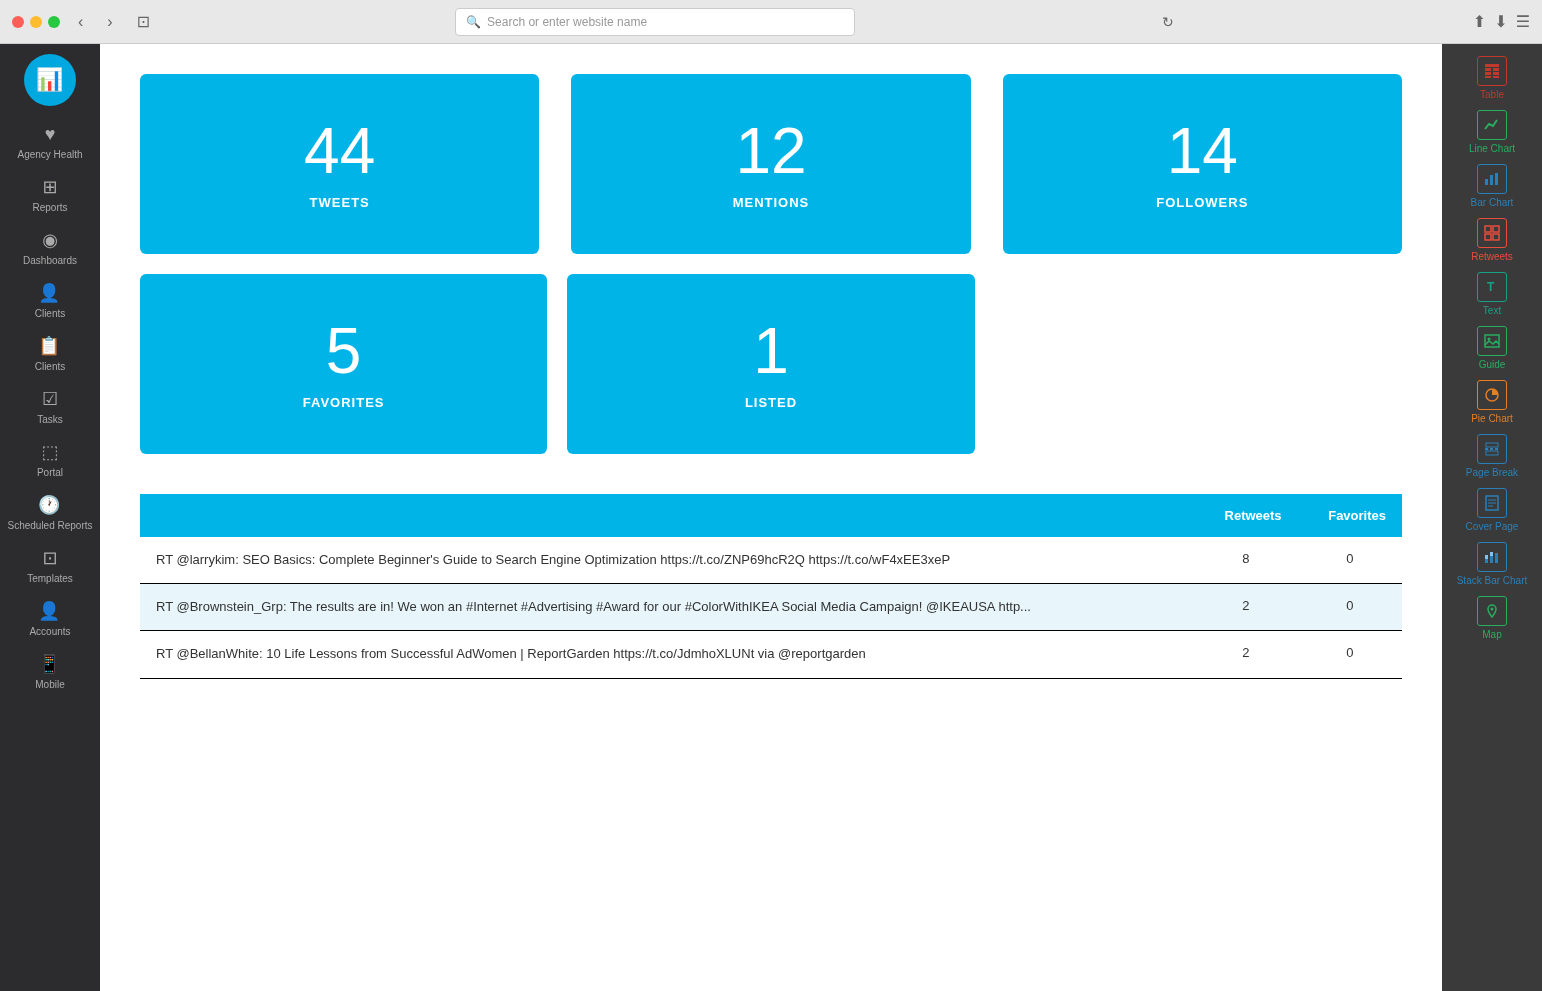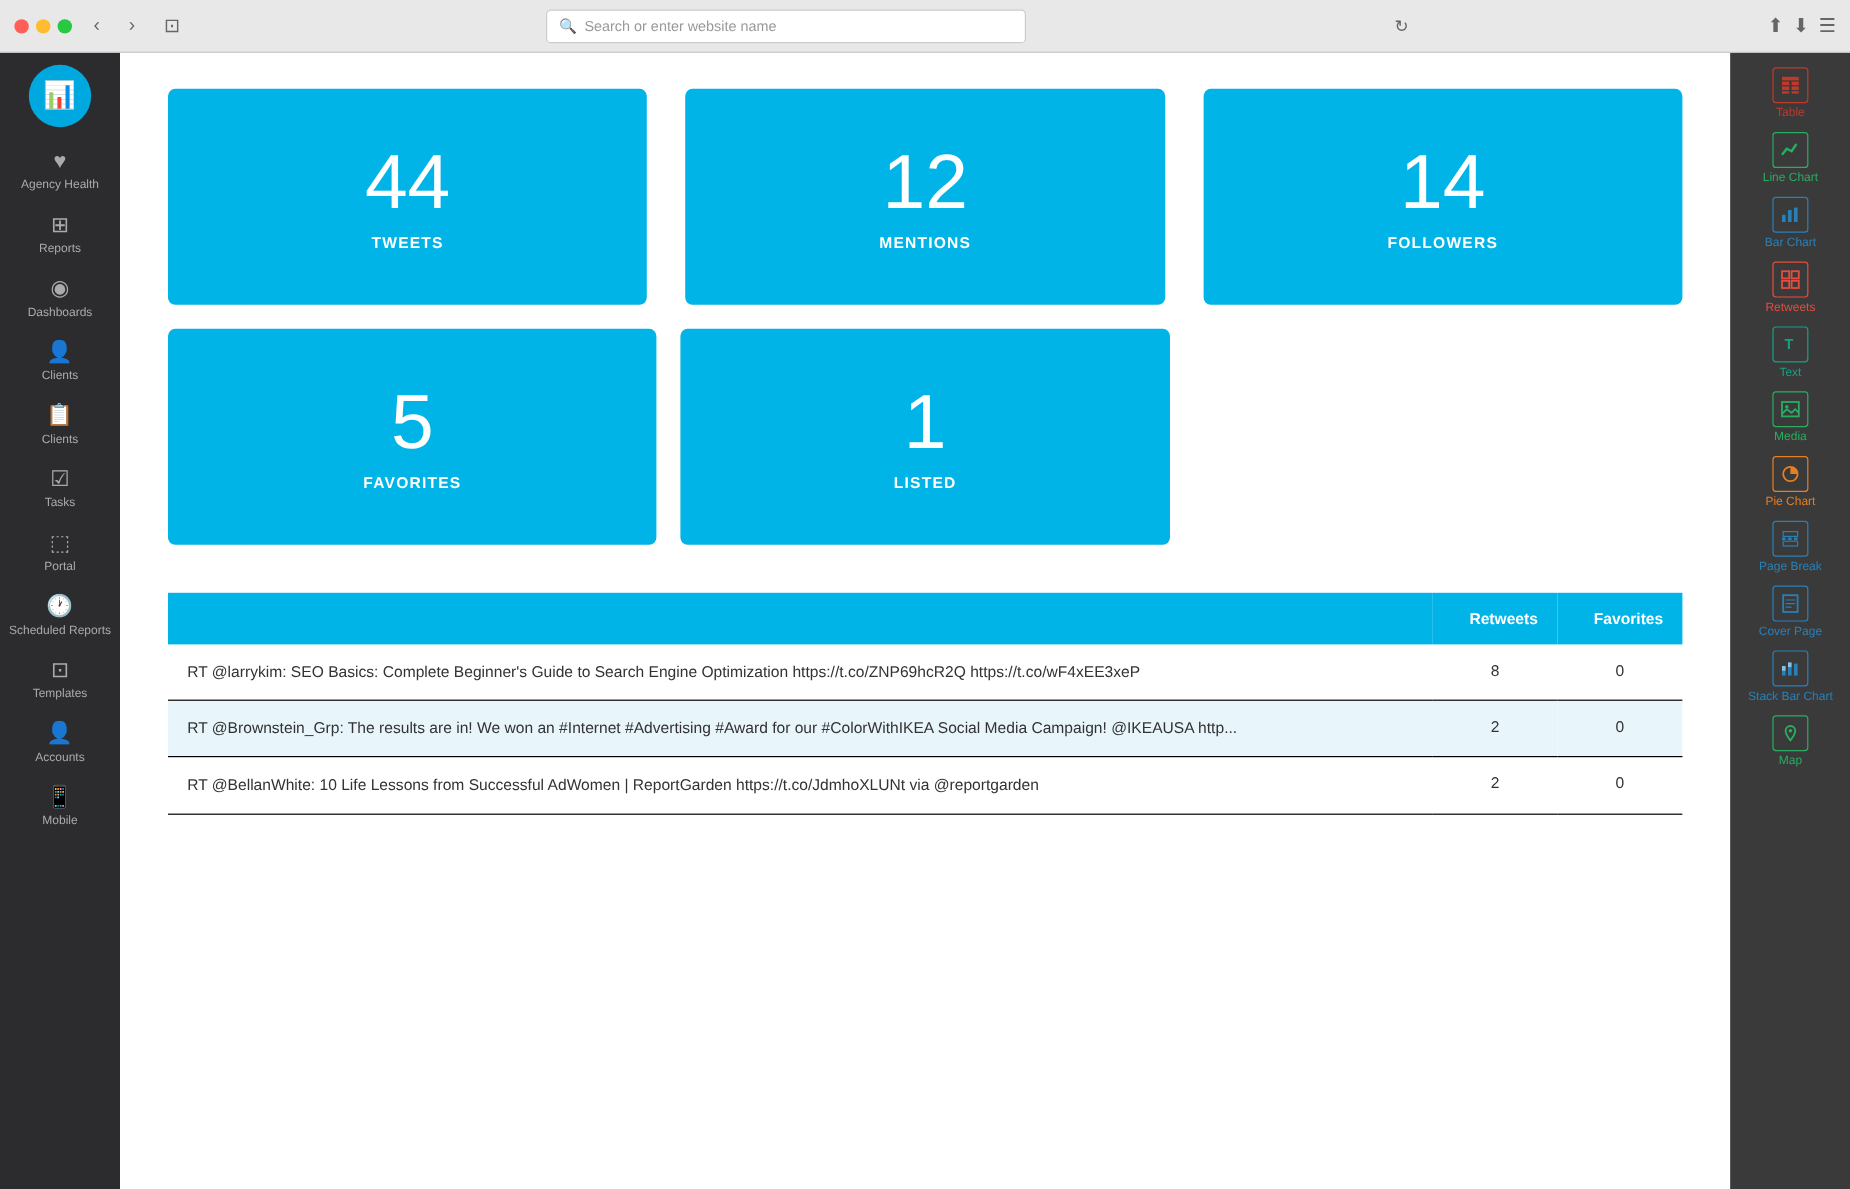--- a/index.html
+++ b/index.html
@@ -387,21 +387,21 @@
       <span class="widget-label" style="color:#16a085;">Text</span>
     </div>
     <div class="widget-item">
       <div class="widget-icon" style="border-color:#27ae60; color:#27ae60;">
         <svg width="16" height="16" viewBox="0 0 16 16">
             <rect x="1" y="2" width="14" height="12" fill="none" stroke="#27ae60" stroke-width="1.5"></rect>
             <circle cx="5" cy="6" r="1.5" fill="#27ae60"></circle>
             <polyline points="1,12 5,8 9,11 12,8 15,11" fill="none" stroke="#27ae60" stroke-width="1.5"></polyline>
           </svg>
       </div>
-      <span class="widget-label" style="color:#27ae60;">Media</span>
+      <span class="widget-label" style="color:#27ae60;">Guide</span>
     </div>
     <div class="widget-item">
       <div class="widget-icon" style="border-color:#e67e22; color:#e67e22;">
         <svg width="16" height="16" viewBox="0 0 16 16">
             <circle cx="8" cy="8" r="6" fill="none" stroke="#e67e22" stroke-width="1.5"></circle>
             <path d="M8,8 L8,2 A6,6 0 0,1 14,8 Z" fill="#e67e22"></path>
           </svg>
       </div>
       <span class="widget-label" style="color:#e67e22;">Pie Chart</span>
     </div>

